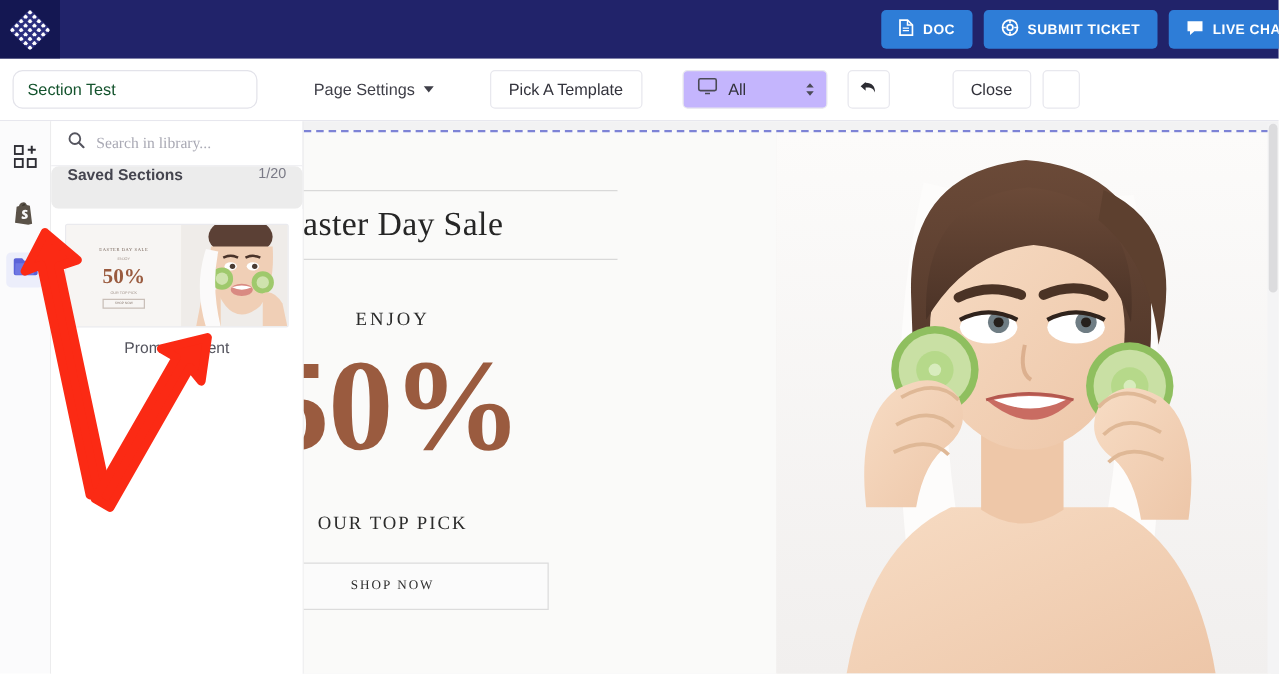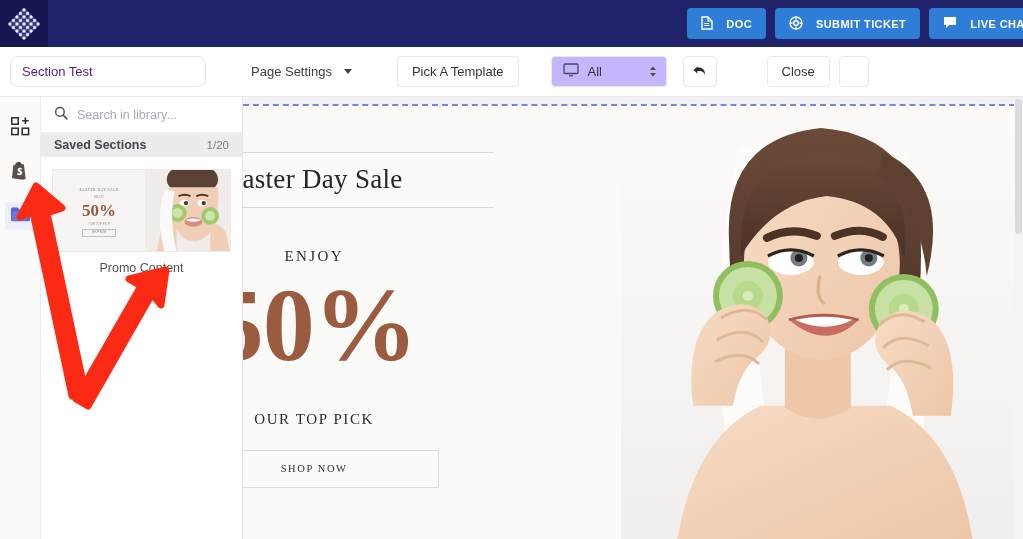--- a/index.html
+++ b/index.html
@@ -30,21 +30,21 @@
       radial-gradient(circle at 2px 2px, #ffffff 1.5px, transparent 1.7px) 0 0 / 5px 5px;
     background-color: #2b2f7d;
     border-radius: 3px;
   }
   .topbar-spacer { flex: 1 1 auto; }
   .topbar-actions { display: flex; align-items: center; gap: 9px; padding-right: 0; margin-right: -22px; }
   .tb-btn {
     height: 31px;
     background: #2e7dd7;
     border-radius: 4px;
-    display: flex; align-items: center; gap: 13px;
+    display: flex; align-items: center; gap: 7px;
     padding: 0 14px;
     color: #ffffff;
     font-size: 11px;
     font-weight: bold;
     letter-spacing: 0.4px;
     white-space: nowrap;
     cursor: pointer;
   }
   .tb-btn svg { flex: 0 0 auto; }
 
@@ -56,28 +56,28 @@
     display: flex; align-items: center;
     padding: 0 10px;
     gap: 0;
   }
   .section-input {
     width: 196px; height: 31px;
     border: 1px solid #e3e3ea;
     border-radius: 8px;
     background: #fff;
     font-size: 13px;
-    color: #4c1d95;
+    color: #14532d;
     padding: 0 11px;
     font-family: "Liberation Sans", sans-serif;
     outline: none;
   }
   .tool-item {
     height: 31px;
-    display: flex; align-items: center; gap: 12px;
+    display: flex; align-items: center; gap: 7px;
     font-size: 13px;
     color: #3f3f48;
     padding: 0 13px;
     border-radius: 4px;
     white-space: nowrap;
     cursor: pointer;
   }
   .tool-btn {
     height: 31px;
     display: flex; align-items: center; gap: 7px;
@@ -151,32 +151,33 @@
     display: flex; align-items: center; gap: 9px;
     padding: 0 13px;
     border-bottom: 1px solid #f0f0f3;
   }
   .lib-search input {
     border: none; outline: none;
     font-size: 12.5px;
     color: #4a4a54;
     width: 100%;
     background: transparent;
-    font-family: Liberation Sans, sans-serif;
+    font-family: Liberation Serif, serif;
   }
   .lib-search input::placeholder { color: #a9a9b4; }
   .lib-header {
-    height: 24px;
+    height: 34px;
     background: #ececec;
-    display: flex; align-items: center; justify-content: space-between;
+    display: flex; align-items: flex-start; justify-content: space-between;
     padding: 0 13px;
     font-size: 12.5px;
     color: #45454f;
     font-weight: 600;
     cursor: pointer;
+    border-radius: 6px;
   }
   .lib-count { font-size: 11.5px; color: #7a7a86; font-weight: normal; }
   .lib-body { flex: 1 1 auto; padding: 12px 11px; background: #fff; }
   .sec-card { cursor: pointer; }
   .sec-thumb {
     width: 179px; height: 83px;
     border: 1px solid #eaeaee;
     border-radius: 2px;
     background: #f6f4f2;
     display: flex; overflow: hidden;

